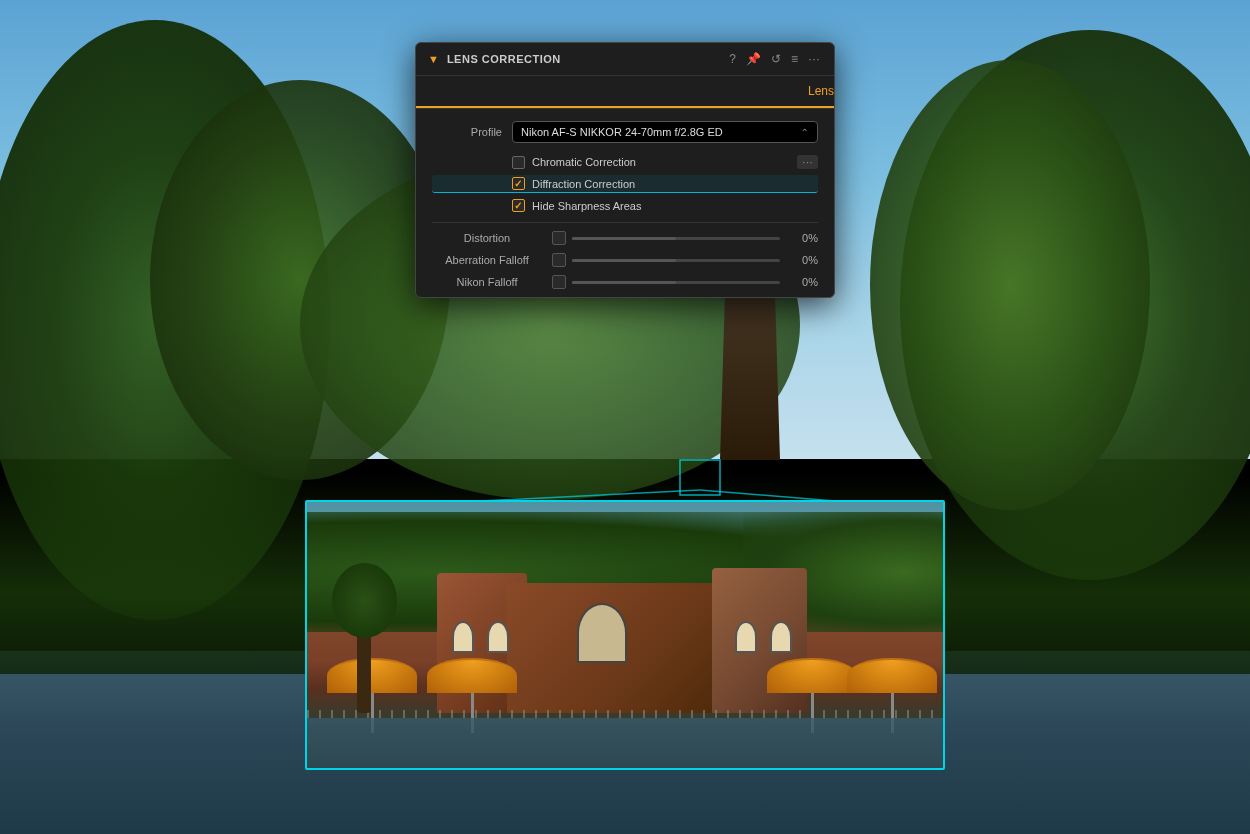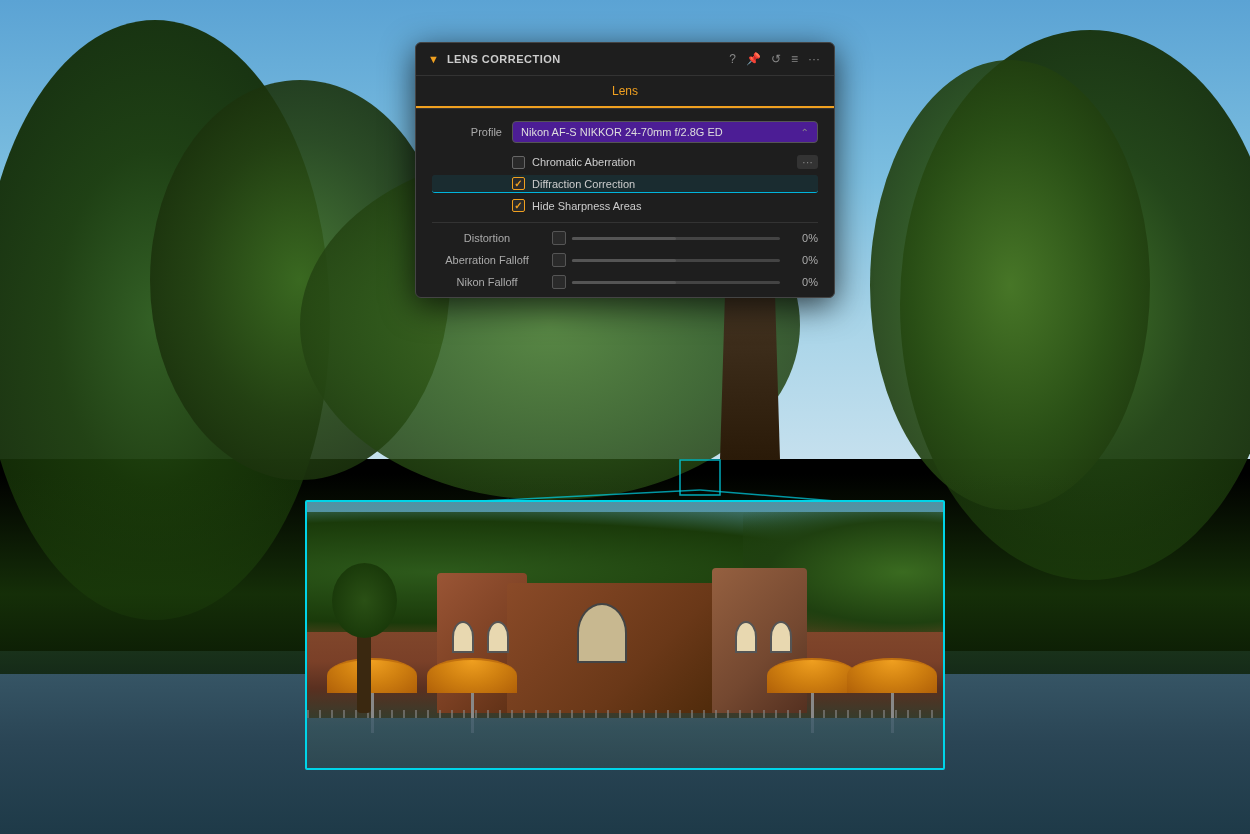--- a/index.html
+++ b/index.html
@@ -255,20 +255,21 @@
       text-align: center;
       padding: 8px 0;
       font-size: 12px;
       cursor: pointer;
       color: #888;
     }
 
     .panel-tab.active {
       color: #f0a020;
       border-bottom: 2px solid #f0a020;
+      text-align: right;
     }
 
     .panel-tab.inactive {
       color: #888;
     }
 
     .panel-body {
       padding: 12px 16px 0;
     }
 
@@ -281,21 +282,21 @@
     .profile-label {
       color: #aaa;
       font-size: 11px;
       width: 70px;
       text-align: right;
       margin-right: 10px;
     }
 
     .profile-select {
       flex: 1;
-      background: #4c1d95;
+      background: #000000;
       border: 1px solid #555;
       border-radius: 4px;
       color: #ddd;
       font-size: 11px;
       padding: 4px 8px;
       display: flex;
       align-items: center;
       justify-content: space-between;
       cursor: pointer;
     }
@@ -524,21 +525,21 @@
       <span class="profile-label">Profile</span>
       <div class="profile-select">
         <span class="profile-select-text">Nikon AF-S NIKKOR 24-70mm f/2.8G ED</span>
         <span class="select-chevron">⌃</span>
       </div>
     </div>
 
     <div class="checkbox-row">
       <div class="cb-box">
       </div>
-      <span class="cb-label">Chromatic Aberration</span>
+      <span class="cb-label">Chromatic Correction</span>
       <span class="cb-more-btn">···</span>
     </div>
 
     <div class="checkbox-row highlighted">
       <div class="cb-box checked">
         <span class="cb-check">✓</span>
       </div>
       <span class="cb-label">Diffraction Correction</span>
     </div>
 

